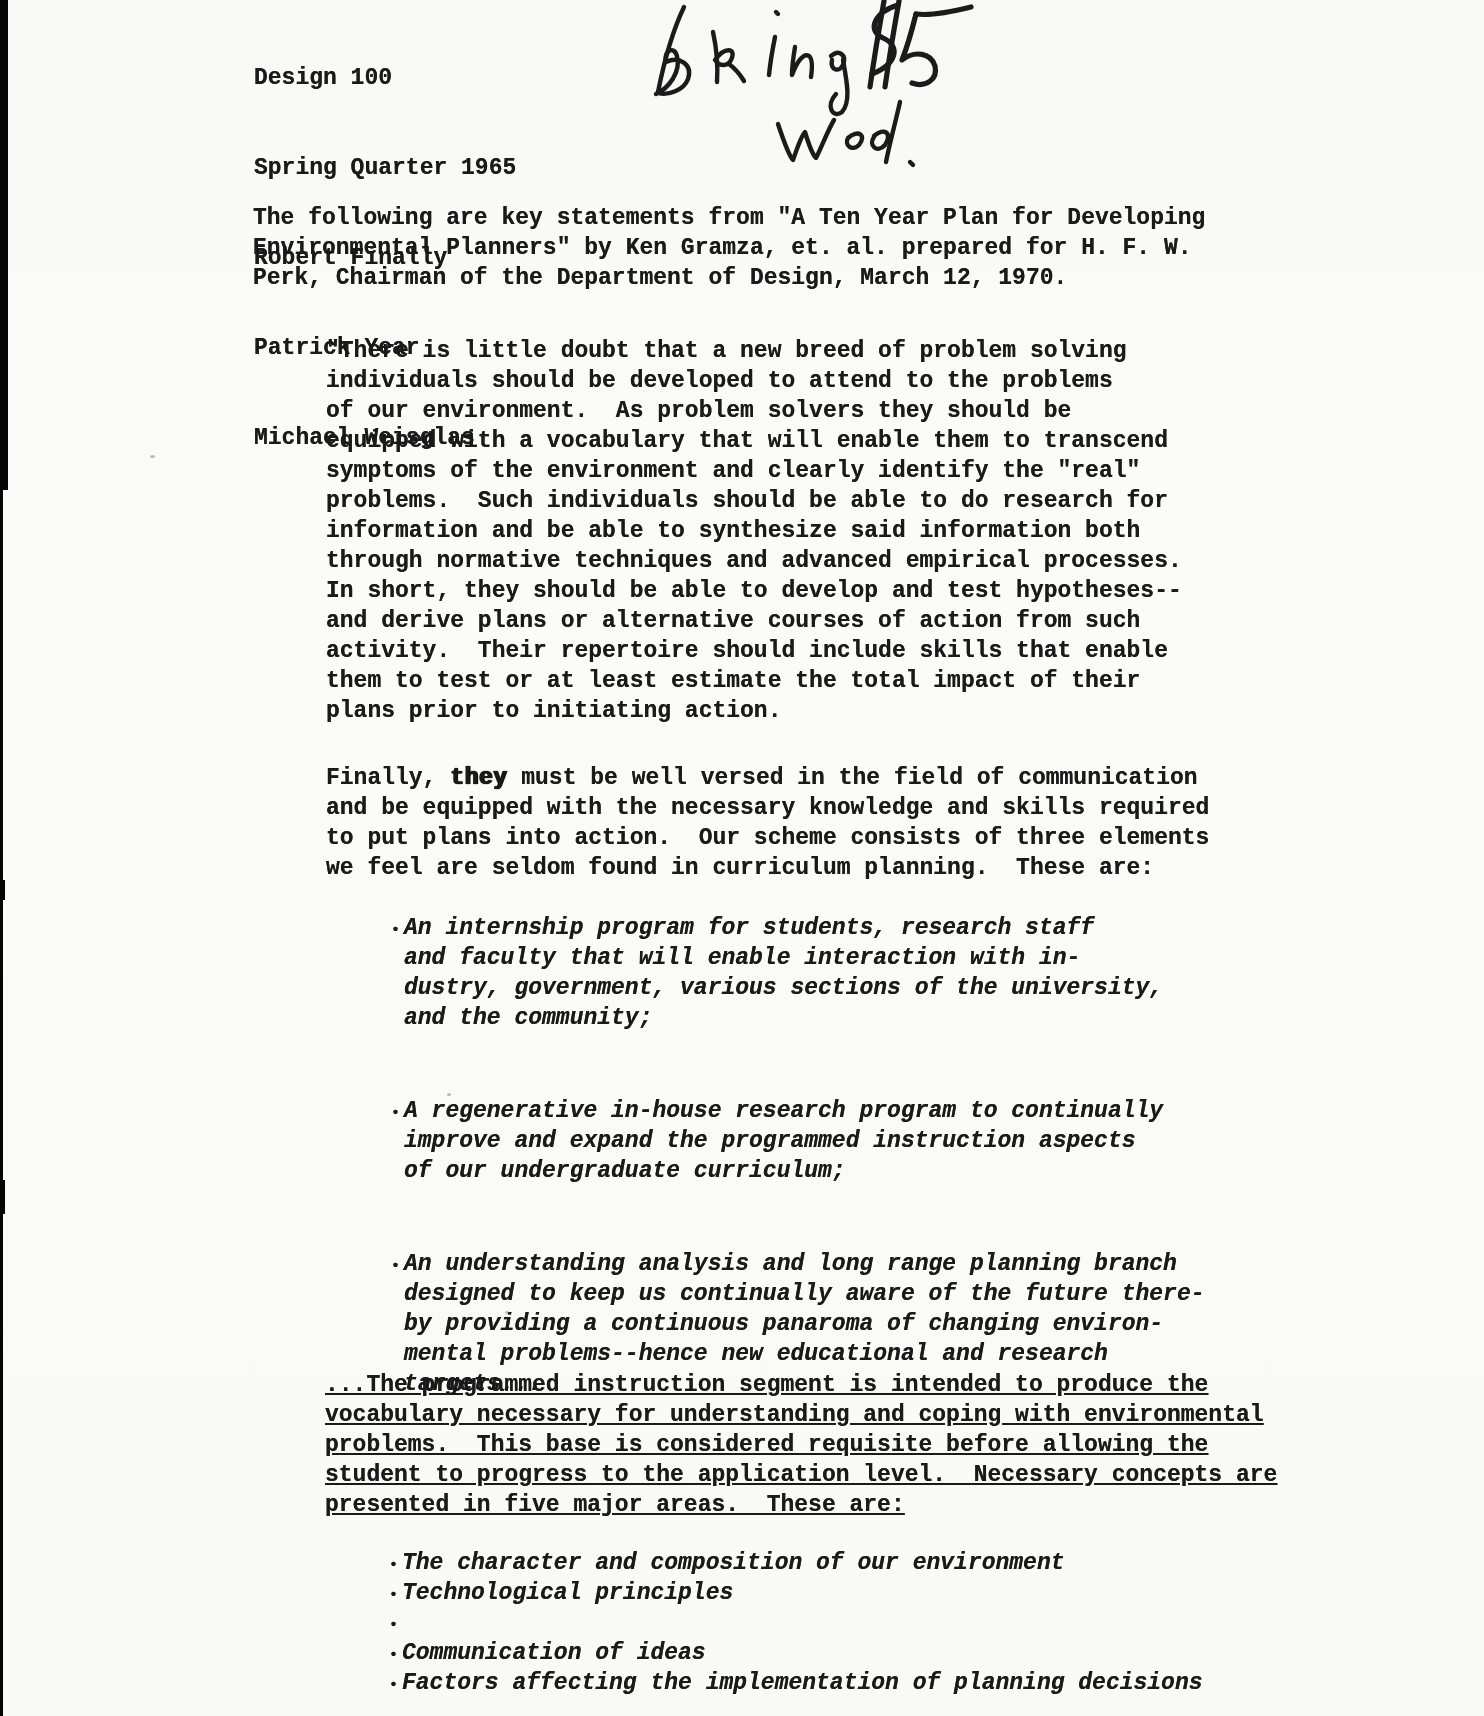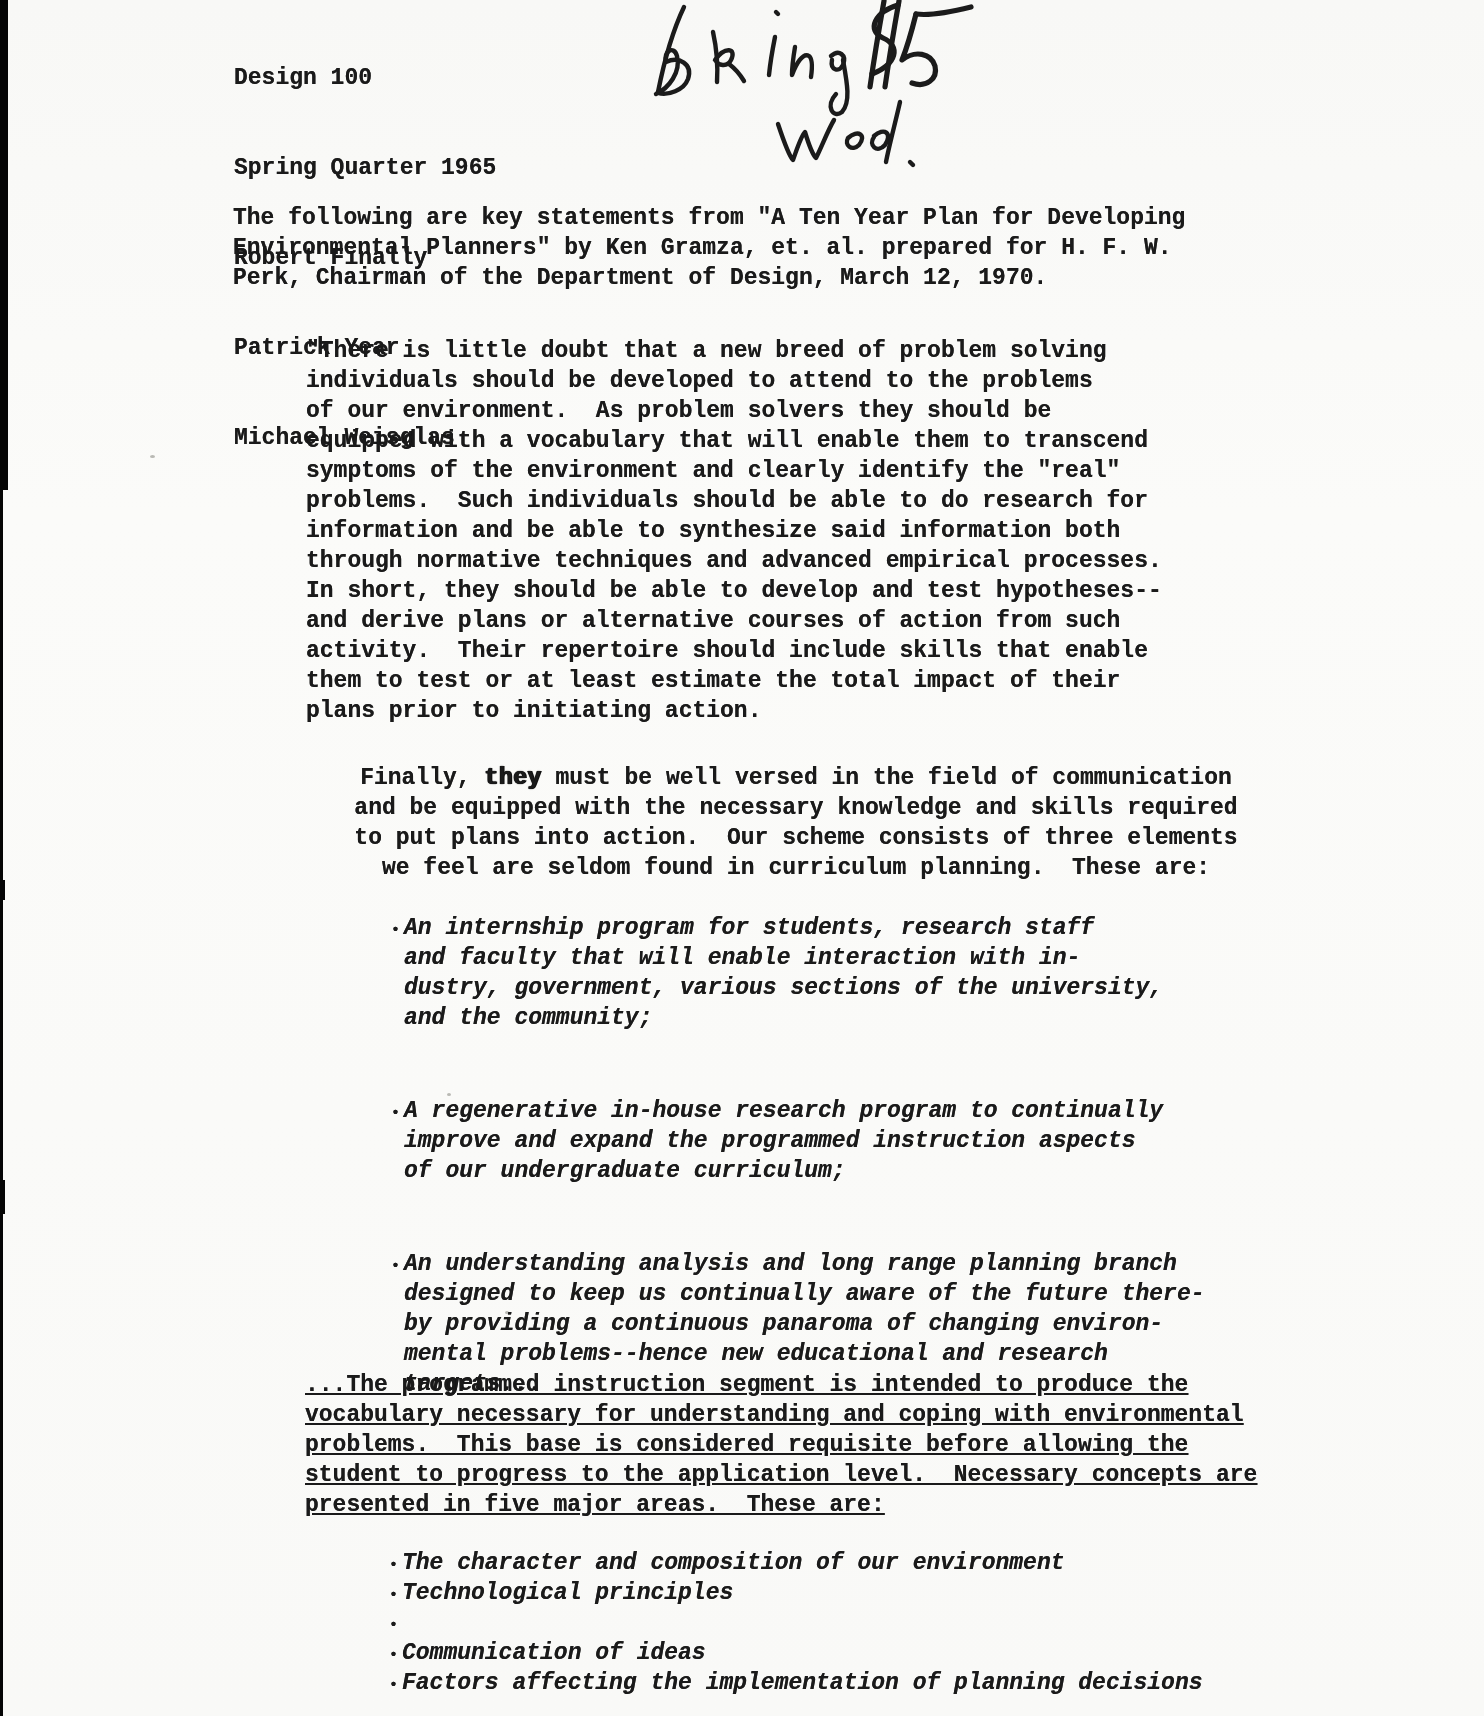--- a/index.html
+++ b/index.html
@@ -10,26 +10,26 @@
     background:#fafaf8;
     background-image:linear-gradient(180deg,#f8f8f6 0%,#fbfbf9 30%,#f9f9f7 100%);
     overflow:hidden;
     font-family:"Liberation Mono","DejaVu Sans Mono",monospace;
     font-weight:700;
     font-size:23px;
     line-height:30px;
     color:#1a1a1a;
     text-shadow:0 0 0.6px rgba(10,10,10,0.75);
   }
-  .typed{white-space:pre-wrap;position:absolute;}
+  .typed{white-space:pre-wrap;position:absolute;margin-left:20px;}
   .hdr-line{white-space:pre;}
   #header{left:234px;top:3px;}
   #intro{left:233px;top:203px;width:1020px;}
   #quote-p1{left:306px;top:336px;width:960px;}
-  #quote-p2{left:306px;top:763px;width:980px;text-align:center;}
+  #quote-p2{left:306px;top:763px;width:980px;}
   #bullets-1{left:391px;top:913px;width:900px;position:absolute;}
   #closing{left:305px;top:1370px;width:1040px;text-decoration:underline;}
   #concepts{left:389px;top:1548px;width:960px;position:absolute;}
   .bullet{display:flex;align-items:flex-start;}
   .bullet + .bullet{margin-top:0;}
   #bullets-1 .bullet-2{margin-top:63px;}
   #bullets-1 .bullet-3{margin-top:63px;}
   .dot{
     flex:0 0 13px;width:13px;
     font-size:15px;line-height:30px;

